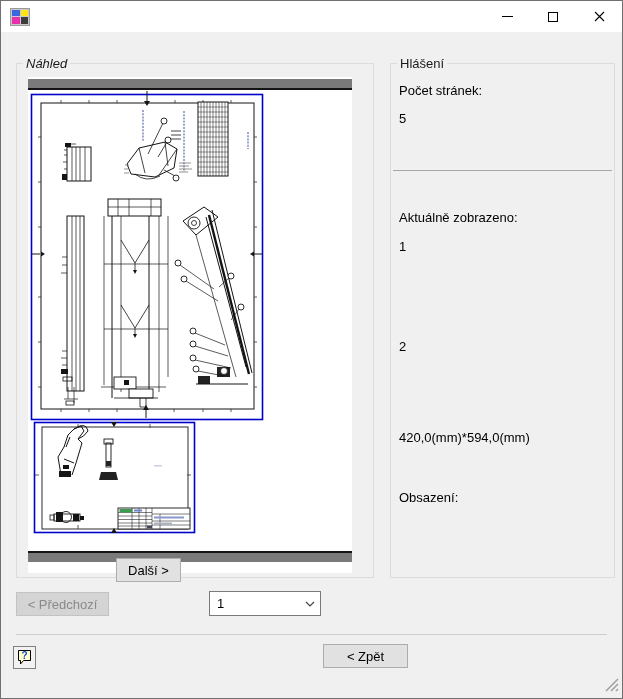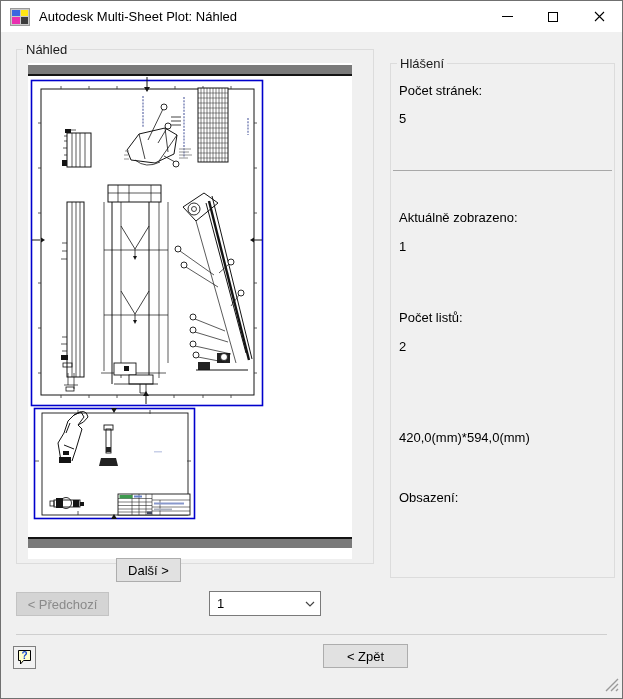--- a/index.html
+++ b/index.html
@@ -10,21 +10,21 @@
   .app-icon .q1{background:#3a66e0;} .app-icon .q2{background:#ffe613;}
   .app-icon .q3{background:#e92fb0;} .app-icon .q4{background:#3c3c3c;}
   .title-text{margin-left:9px;font-size:13px;color:#000;white-space:nowrap;}
   .win-controls{position:absolute;right:0;top:0;height:31px;display:flex;}
   .win-btn{width:46px;height:31px;display:flex;align-items:center;justify-content:center;}
   .glyph-min{width:11px;height:1px;background:#000;}
   .glyph-max{width:10px;height:10px;border:1px solid #000;box-sizing:border-box;}
   
   .groupbox{position:absolute;border:1px solid #dcdcdc;background:#f0f0f0;}
   .group-label{position:absolute;top:-8px;left:6px;background:#f0f0f0;padding:0 3px;font-size:13px;color:#1a1a1a;line-height:15px;}
-  .preview-group{left:15px;top:48px;width:356px;height:513px;}
+  .preview-group{left:15px;top:62px;width:356px;height:513px;font-style:italic;}
   .report-group{left:389px;top:62px;width:223px;height:513px;}
   .preview-canvas{position:absolute;left:11px;top:13px;width:324px;height:496px;background:#fff;}
   .preview-canvas svg{display:block;}
   
   .rep-line{position:absolute;left:8px;right:8px;font-size:13px;color:#000;height:16px;line-height:16px;white-space:nowrap;}
   .rep-sep{position:absolute;left:2px;right:2px;border-top:1px solid #a8a8a8;height:0;}
   
   .btn{position:absolute;box-sizing:border-box;background:#e1e1e1;border:1px solid #adadad;font-size:13px;color:#000;font-family:inherit;padding:0;display:flex;align-items:center;justify-content:center;text-align:right;}
   .btn:disabled{background:#d4d4d4;border-color:#c3c3c3;color:#8a8a8a;}
   .combo{position:absolute;box-sizing:border-box;background:#fff;border:1px solid #7a7a7a;display:flex;align-items:center;font-size:13px;color:#000;}
@@ -39,21 +39,20 @@
 
 <div class="window">
 
   <div class="titlebar">
     <div class="app-icon">
       <div class="q1"></div>
         <div class="q2"></div>
         <div class="q3"></div>
         <div class="q4"></div>
     </div>
-    <div class="title-text">Autodesk Multi-Sheet Plot: Náhled</div>
     <div class="win-controls">
       <div class="win-btn">
         <div class="glyph-min"></div>
       </div>
       <div class="win-btn">
         <div class="glyph-max"></div>
       </div>
       <div class="win-btn">
         <svg width="11" height="11" viewBox="0 0 11 11">
           <path d="M1 1 L10 10 M10 1 L1 10" stroke="#000" stroke-width="1.1"></path>
@@ -350,21 +349,20 @@
     </div>
   </div>
 
   <div class="groupbox report-group">
     <span class="group-label">Hlášení</span>
     <div class="rep-line" style="top:19px">Počet stránek:</div>
     <div class="rep-line" style="top:47px">5</div>
     <div class="rep-sep" style="top:106px"></div>
     <div class="rep-line" style="top:146px">Aktuálně zobrazeno:</div>
     <div class="rep-line" style="top:175px">1</div>
-    <div class="rep-line" style="top:246px">Počet listů:</div>
     <div class="rep-line" style="top:275px">2</div>
     <div class="rep-line" style="top:366px">420,0(mm)*594,0(mm)</div>
     <div class="rep-line" style="top:426px">Obsazení:</div>
   </div>
 
   <button class="btn" style="left:15px;top:591px;width:93px;height:24px" disabled="">&lt; Předchozí</button>
   <button class="btn" style="left:115px;top:557px;width:65px;height:24px">Další &gt;</button>
   <div class="combo" style="left:208px;top:590px;width:112px;height:25px">
     <span class="val">1</span>
     <span class="chev">

